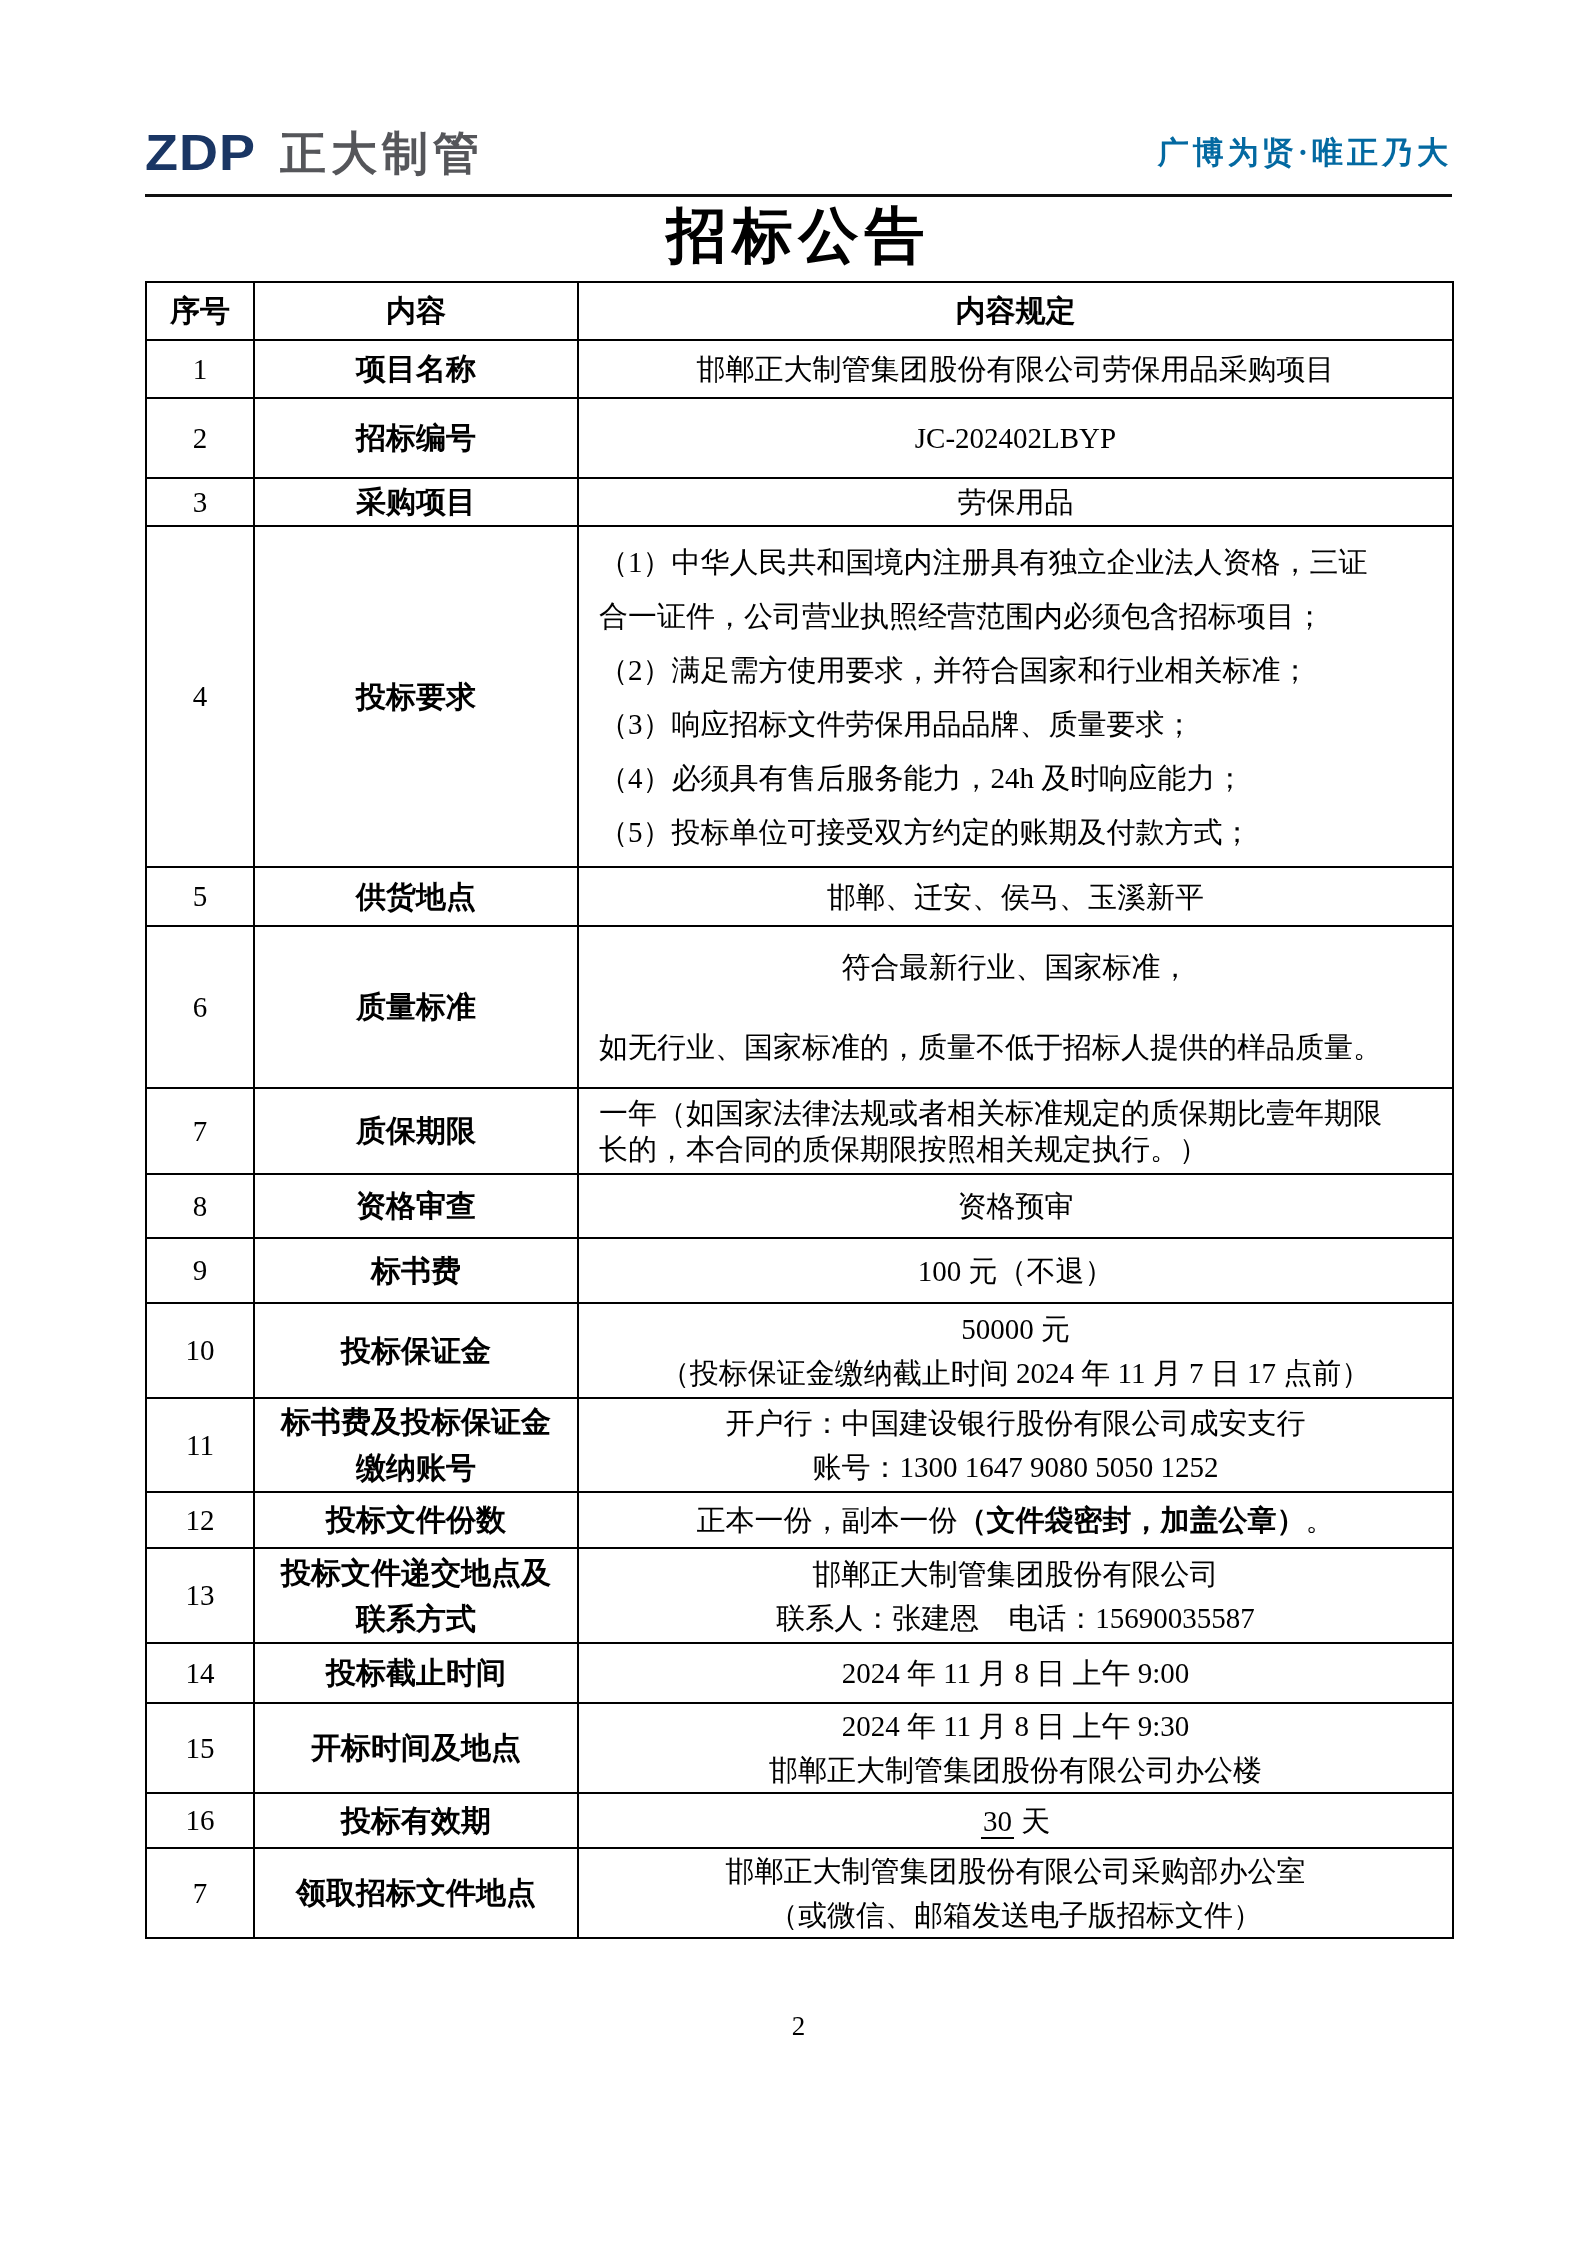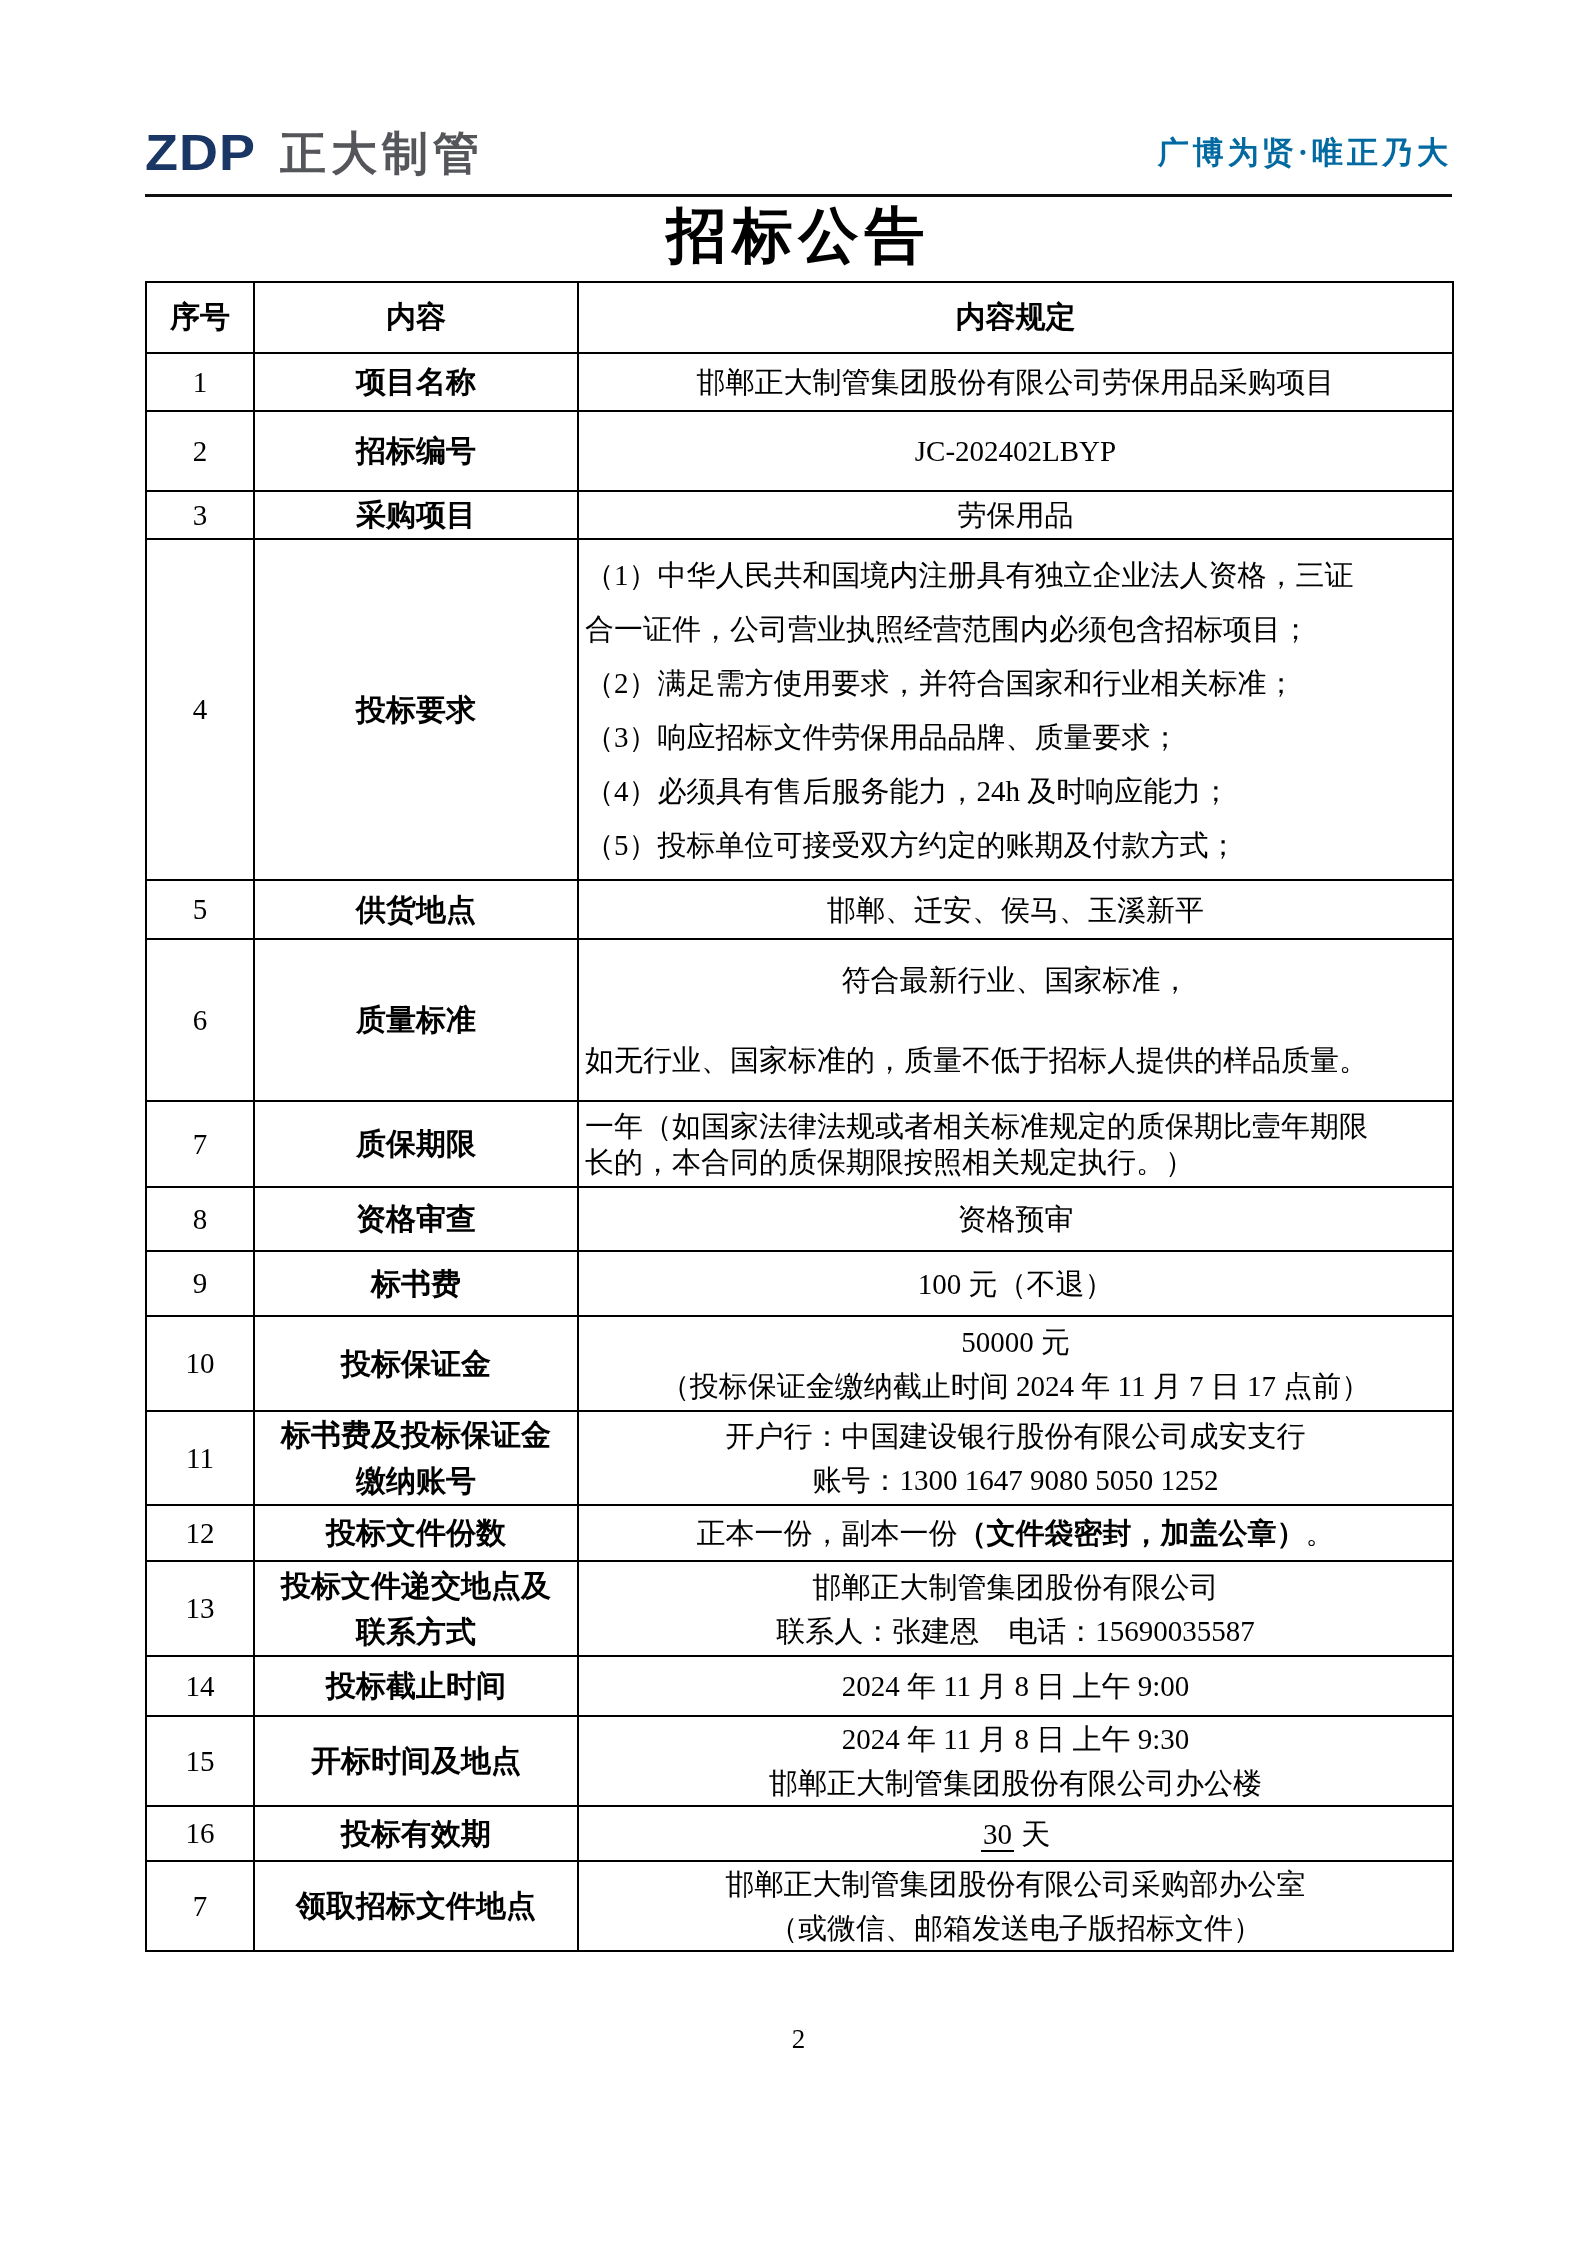--- a/index.html
+++ b/index.html
@@ -90,21 +90,21 @@
     font-size: 30px;
   }
   td.label-cell .line {
     line-height: 46px;
   }
   td.content-cell {
     font-size: 29px;
   }
   td.content-cell .line {
     text-align: center;
-    padding: 0 6px;
+    padding: 0 20px;
   }
   td.content-cell .line.left {
     text-align: left;
   }
   .u {
     border-bottom: 2px solid #000;
     padding: 0 2px;
     margin-top: 48px;
   }
   b { font-weight: 700; }
@@ -130,21 +130,21 @@
 
   <div class="doc-title">招标公告</div>
 
   <table class="tender">
     <colgroup>
       <col style="width:108px">
       <col style="width:324px">
       <col style="width:875px">
     </colgroup>
     <thead>
-      <tr style="height: 71px;">
+      <tr style="height: 58px;">
           <th class="col-head">序号</th>
           <th class="col-head">内容</th>
           <th class="col-head">内容规定</th>
         </tr>
     </thead>
     <tbody>
         <tr style="height: 58px;">
           <td class="num-cell">1</td>
           <td class="label-cell">
             <div class="line">项目名称</div>

